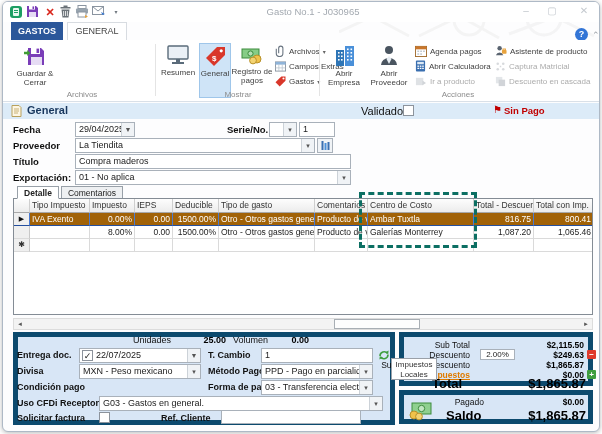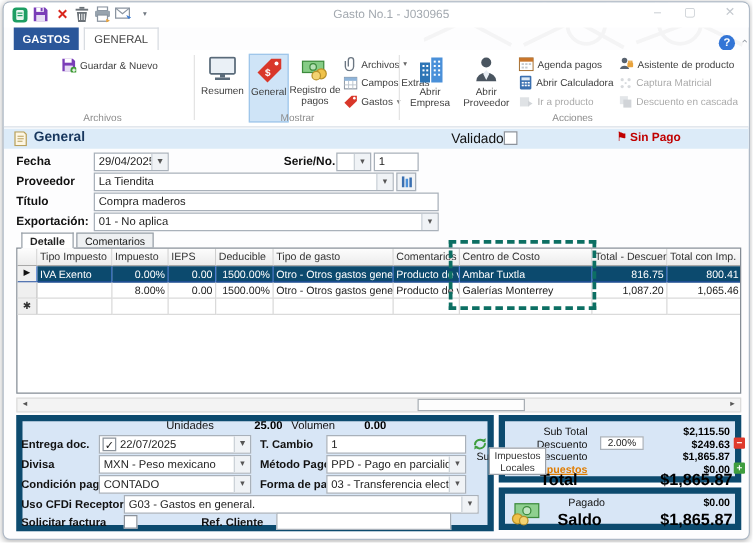--- a/index.html
+++ b/index.html
@@ -53,21 +53,21 @@
   .dtab.off { background:#eef0f2; }
   
   .grid { position:absolute; left:10px; top:196px; width:580px; height:117px; background:#fff; border:1px solid #848c95; overflow:hidden; }
   .grow { display:flex; }
   .gc { border-right:1px solid #dadada; border-bottom:1px solid #dadada; font-size:8.5px; height:13px; line-height:12px;
         padding:0 2px; overflow:hidden; white-space:nowrap; flex:none; }
   .ghead .gc { height:14px; line-height:13px; background:linear-gradient(#fdfdfd,#ececec); border-right:1px solid #cfcfcf; border-bottom:1px solid #a8a8a8; color:#333; }
   .ind { width:16px; background:#efefef; border-right:1px solid #c8c8c8; text-align:center; color:#333; }
   .c0{width:60px}.c1{width:45px}.c2{width:38px}.c3{width:46px}.c4{width:96px}.c5{width:53px}.c6{width:106px}.c7{width:60px}.c8{width:60px}
   .num { text-align:right; }
-  .sel-row .gc { background:#0c4a6e; color:#fff; border-right-color:#4a7ad0; border-bottom-color:#244f9e; }
+  .sel-row .gc { background:#a16207; color:#fff; border-right-color:#4a7ad0; border-bottom-color:#244f9e; }
   .sel-row .ind { background:#efefef; color:#111; }
   .hl-box { position:absolute; left:356px; top:190px; width:118px; height:56px; border:3px dashed #0c6f63; z-index:6; pointer-events:none; }
   
   .hscroll { position:absolute; left:10px; top:316px; width:580px; height:12px; background:#f3f3f3; border:1px solid #dcdcdc; }
   .sarr { position:absolute; top:0; width:12px; height:10px; font-size:6px; color:#555; text-align:center; line-height:10px; }
   .sthumb { position:absolute; left:320px; top:0px; width:86px; height:10px; background:#fdfdfd; border:1px solid #a8aeb4; }
   
   .panel { position:absolute; background:#d8e6f6; border:5px solid #0c4a6e; }
   .blab { position:absolute; font-weight:bold; font-size:9px; color:#111; }
   .bval { position:absolute; font-weight:bold; font-size:9px; color:#000; text-align:right; }
@@ -143,29 +143,29 @@
     <span class="winbtn" style="left:572px">✕</span>
   </div>
 
   <div class="tab-file">GASTOS</div>
   <div class="tab-ribbon">GENERAL</div>
   <div class="help-circ">?</div>
   <div class="pin-ic">⌃</div>
 
   <div class="ribbon">
 
-    <div class="rs" style="left:46px;top:5px">
-      <svg width="12" height="12" viewBox="0 0 13 13">
-          <path d="M1 1h9l2 2v9H1z" fill="#7a3db8"></path>
-          <rect x="3" y="1" width="6" height="3.5" fill="#fff"></rect>
-          <rect x="3" y="7" width="7" height="5" fill="#e6dcf4"></rect>
-          <circle cx="11" cy="11" r="3" fill="#3f9c35"></circle>
-          <path d="M11 9.5v3M9.5 11h3" stroke="#fff" stroke-width="1"></path>
-        </svg>
-      <span class="lab">Guardar &amp; Nuevo</span>
+    <div class="rb" style="left:12px;width:40px">
+      <svg width="22" height="22" viewBox="0 0 22 22">
+          <path d="M4 3h13l3 3v14H4z" fill="#7a3db8"></path>
+          <rect x="7" y="3" width="9" height="6" fill="#fff"></rect>
+          <rect x="12.5" y="3.6" width="2.6" height="4.4" fill="#7a3db8"></rect>
+          <rect x="7" y="12" width="11" height="8" fill="#e6dcf4"></rect>
+          <path d="M1 8 l6 0 0-3 5 5-5 5 0-3-6 0z" fill="#3f9c35" transform="translate(-1,2) scale(.6)"></path>
+        </svg>
+      <div class="lab">Guardar &amp; Cerrar</div>
     </div>
     <div class="glab" style="left:8px;width:142px">Archivos</div>
     <div class="gsep" style="left:152px"></div>
 
     <div class="rb" style="left:156px;width:38px">
       <svg width="22" height="21" viewBox="0 0 22 21">
           <rect x="1" y="1" width="20" height="13" rx="1" fill="#eaf0f6" stroke="#5a6b7a" stroke-width="1.4"></rect>
           <rect x="9" y="14" width="4" height="3" fill="#5a6b7a"></rect>
           <rect x="5" y="17" width="12" height="2" fill="#5a6b7a"></rect>
         </svg>
@@ -455,24 +455,20 @@
     <span>MXN - Peso mexicano</span>
     <span class="arw">▾</span>
   </div>
   <span class="blab" style="left:205px;top:364px">Método Pago</span>
   <div class="combo" style="left:258px;top:362px;width:112px">
     <span>PPD - Pago en parcialidades o d</span>
     <span class="arw">▾</span>
   </div>
 
   <span class="blab" style="left:14px;top:380px">Condición pago</span>
-  <div class="combo" style="left:76px;top:378px;width:122px">
-    <span>CONTADO</span>
-    <span class="arw">▾</span>
-  </div>
   <span class="blab" style="left:205px;top:380px">Forma de pago</span>
   <div class="combo" style="left:258px;top:378px;width:112px">
     <span>03 - Transferencia electrónica de</span>
     <span class="arw">▾</span>
   </div>
 
   <span class="blab" style="left:14px;top:396px">Uso CFDi Receptor</span>
   <div class="combo" style="left:96px;top:394px;width:284px">
     <span>G03 - Gastos en general.</span>
     <span class="arw">▾</span>

